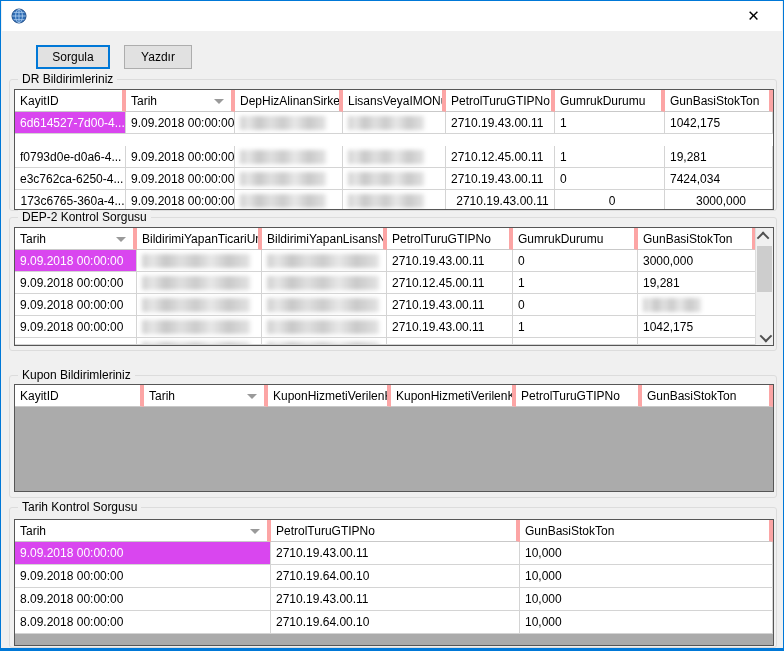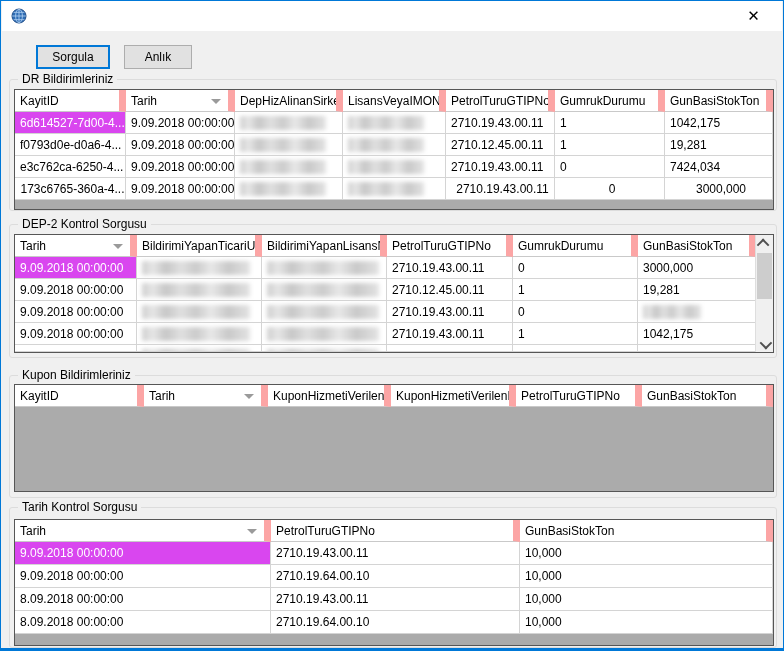--- a/index.html
+++ b/index.html
@@ -14,21 +14,21 @@
        display:flex;align-items:center;justify-content:center;font-family:inherit;margin-left:20px;}
   .btn-default{left:15px;top:44px;width:74px;border:2px solid #0078d7;}
   .btn-normal{left:103px;top:44px;width:68px;border:1px solid #adadad;}
   .groupbox{position:absolute;left:8px;width:768px;box-sizing:border-box;border:1px solid #dcdcdc;border-radius:3px;}
   .group-label{position:absolute;top:-8px;left:8px;background:#f0f0f0;padding:0 4px;font-size:12px;color:#000;line-height:14px;}
   .grid{position:absolute;left:4px;width:760px;box-sizing:border-box;background:#fff;border:1px solid #565656;
         font-size:12px;color:#000;overflow:hidden;}
   .g-inner{position:absolute;left:0;top:0;right:0;bottom:0;}
   .g-inner.with-scroll{right:17px;}
   .g-header{display:flex;height:22px;background:#fff;}
-  .g-hcell{position:relative;box-sizing:border-box;border-right:7px solid #fca5a5;border-bottom:1px solid #c9c9c9;
+  .g-hcell{position:relative;box-sizing:border-box;border-right:4px solid #fca5a5;border-bottom:1px solid #c9c9c9;
            padding:4px 0 0 5px;white-space:nowrap;overflow:hidden;}
   .g-hcell.flex1,.g-cell.flex1{flex:1 1 auto;width:auto !important;}
   .sort-arrow{position:absolute;right:7px;top:9px;width:0;height:0;
               border-left:5px solid transparent;border-right:5px solid transparent;border-top:5px solid #9a9a9a;}
   .g-row{display:flex;box-sizing:border-box;background:#fff;}
   .g-row.partial{overflow:hidden;}
   .g-cell{box-sizing:border-box;border-right:1px solid #d4d4d4;border-bottom:1px solid #d4d4d4;
           padding:4px 0 0 5px;white-space:nowrap;overflow:hidden;}
   .g-cell.sel{background:#d946ef;color:#fff;}
   .blur-chip{height:14px;margin-top:0px;border-radius:1px;filter:blur(2px);width:calc(100% - 16px);
@@ -59,21 +59,21 @@
       <path d="M1.2 8h13.6 M2.6 4.3h10.8 M2.6 11.7h10.8" stroke="#a9cbee" stroke-width="0.9" fill="none"></path>
       <ellipse cx="8" cy="8" rx="3.4" ry="6.8" stroke="#a9cbee" stroke-width="0.9" fill="none"></ellipse>
       <path d="M8 1.2v13.6" stroke="#a9cbee" stroke-width="0.9"></path>
     </svg>
     <div class="close-btn">
       <span>✕</span>
     </div>
   </div>
 
   <button class="btn btn-default">Sorgula</button>
-  <button class="btn btn-normal">Anlık</button>
+  <button class="btn btn-normal">Yazdır</button>
 
   <div class="groupbox" style="top:78px;height:132px;">
     <span class="group-label">DR Bildirimleriniz</span>
     <div class="grid" id="grid-dr" style="top:9px;height:121px;">
         <div class="g-inner">
           <div class="g-header">
             <div class="g-hcell" style="width: 111px;"><span>KayitID</span></div>
             <div class="g-hcell" style="width: 109px;"><span>Tarih</span><div class="sort-arrow"></div></div>
             <div class="g-hcell" style="width: 108px;"><span>DepHizAlinanSirketUr</span></div>
             <div class="g-hcell" style="width: 103px;"><span>LisansVeyaIMONuma</span></div>
@@ -88,21 +88,21 @@
               <div class="g-cell" style="width: 108px;">
                 <div class="blur-chip"></div>
               </div>
               <div class="g-cell" style="width: 103px;">
                 <div class="blur-chip"></div>
               </div>
               <div class="g-cell" style="width: 109px;">2710.19.43.00.11</div>
               <div class="g-cell" style="width: 110px;">1</div>
               <div class="g-cell flex1">1042,175</div>
             </div>
-            <div class="g-row" style="height: 22px;">
+            <div class="g-row" style="height: 22px; margin-top: 12px;">
               <div class="g-cell" style="width: 111px;">f0793d0e-d0a6-4...</div>
               <div class="g-cell" style="width: 109px;">9.09.2018 00:00:00</div>
               <div class="g-cell" style="width: 108px;">
                 <div class="blur-chip"></div>
               </div>
               <div class="g-cell" style="width: 103px;">
                 <div class="blur-chip"></div>
               </div>
               <div class="g-cell" style="width: 109px;">2710.12.45.00.11</div>
               <div class="g-cell" style="width: 110px;">1</div>
@@ -133,21 +133,21 @@
               <div class="g-cell" style="width: 109px;">2710.19.43.00.11</div>
               <div class="g-cell" style="width: 110px;">0</div>
               <div class="g-cell flex1">3000,000</div>
             </div>
             <div class="g-empty" style="height: 9px;"></div>
           </div>
         </div>
       </div>
   </div>
 
-  <div class="groupbox" style="top:223px;height:134px;">
+  <div class="groupbox" style="top:216px;height:134px;">
     <span class="group-label">DEP-2 Kontrol Sorgusu</span>
     <div class="grid" id="grid-dep2" style="top:9px;height:119px;">
         <div class="g-inner with-scroll">
           <div class="g-header">
             <div class="g-hcell" style="width: 122px;"><span>Tarih</span><div class="sort-arrow"></div></div>
             <div class="g-hcell" style="width: 125px;"><span>BildirimiYapanTicariUnva</span></div>
             <div class="g-hcell" style="width: 125px;"><span>BildirimiYapanLisansNo</span></div>
             <div class="g-hcell" style="width: 126px;"><span>PetrolTuruGTIPNo</span></div>
             <div class="g-hcell" style="width: 125px;"><span>GumrukDurumu</span></div>
             <div class="g-hcell flex1"><span>GunBasiStokTon</span></div>

